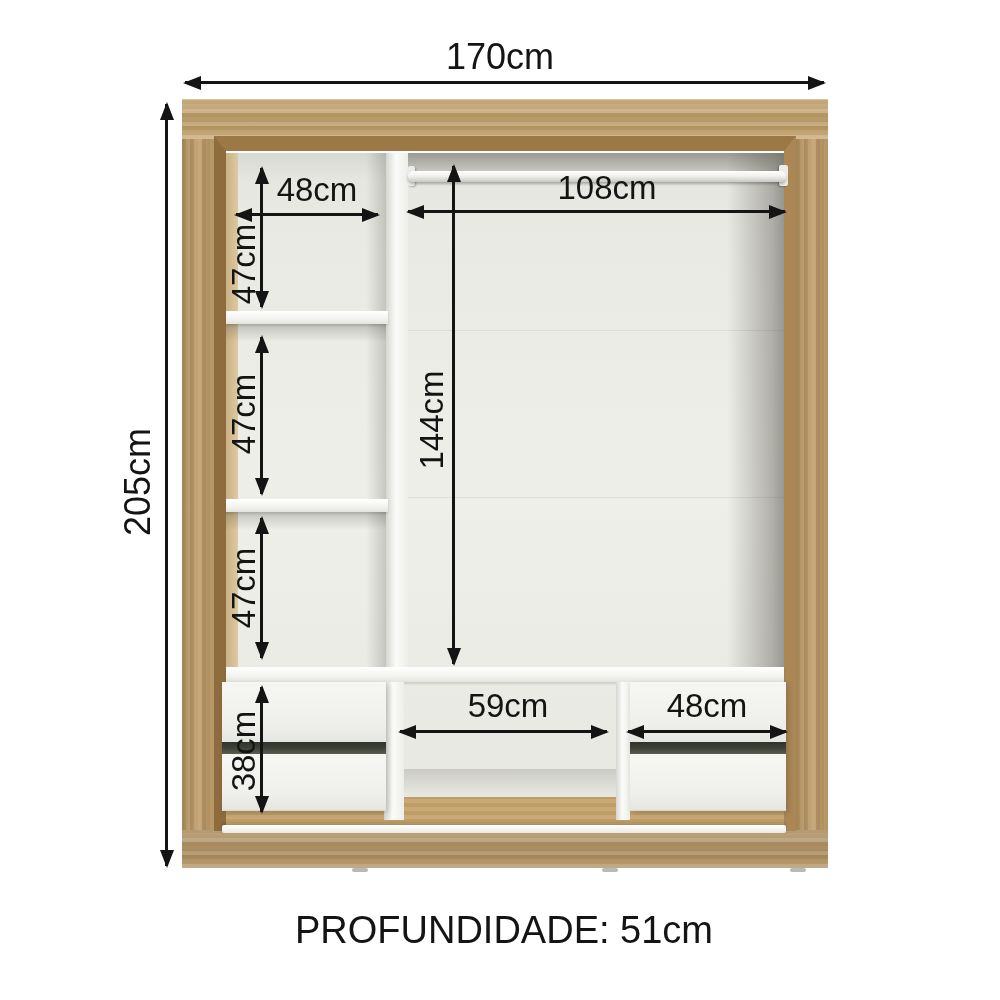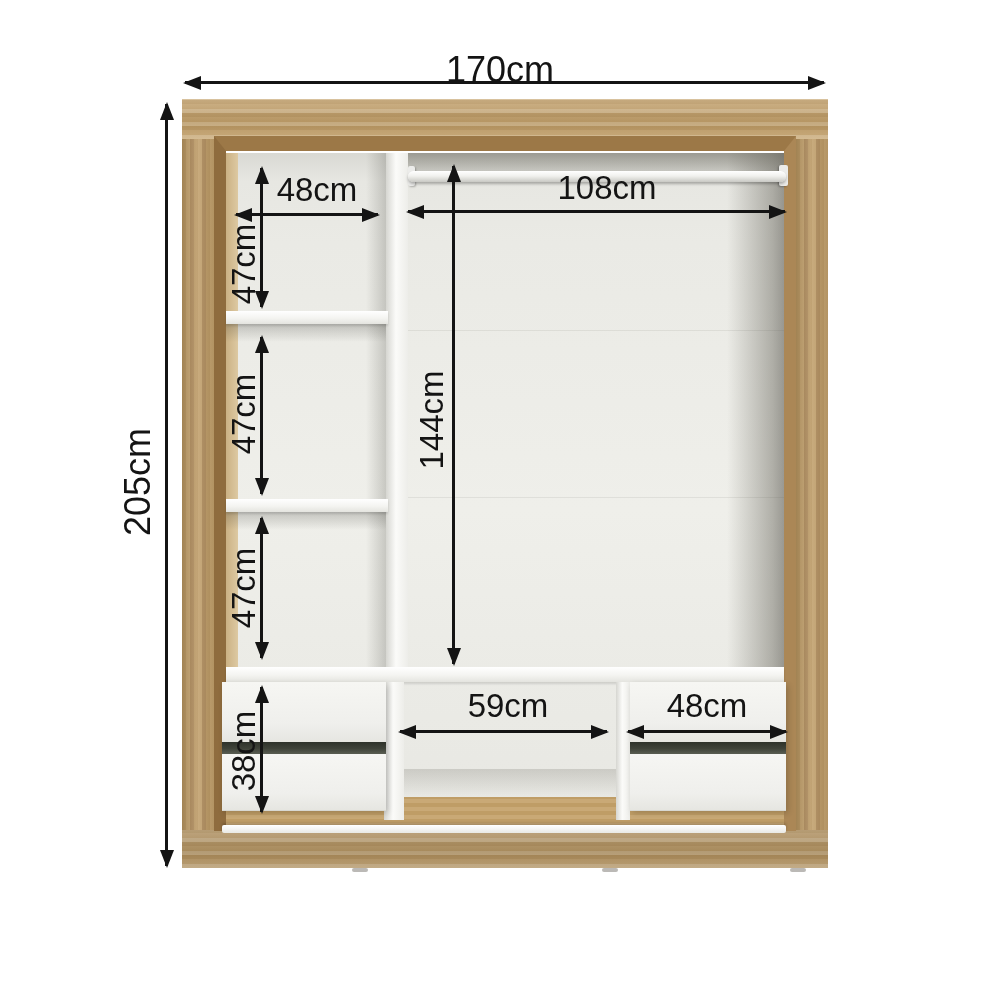--- a/index.html
+++ b/index.html
@@ -148,25 +148,26 @@
   <div class="dim-line-h" style="left:236px;top:213px;width:142px;"></div>
   <div class="dim-line-v" style="left:260px;top:168px;height:139px;"></div>
   <div class="dim-line-v" style="left:260px;top:337px;height:157px;"></div>
   <div class="dim-line-v" style="left:260px;top:518px;height:140px;"></div>
   <div class="dim-line-h" style="left:408px;top:210px;width:377px;"></div>
   <div class="dim-line-v" style="left:452px;top:166px;height:498px;"></div>
   <div class="dim-line-v" style="left:260px;top:687px;height:125px;"></div>
   <div class="dim-line-h" style="left:400px;top:730px;width:207px;"></div>
   <div class="dim-line-h" style="left:628px;top:730px;width:158px;"></div>
 
-  <div class="dim-label big" style="left:500px;top:57px;margin-top:13px;">170cm</div>
+  <div class="dim-label big" style="left:500px;top:57px;">170cm</div>
   <div class="dim-label big rot" style="left:138px;top:482px;">205cm</div>
   <div class="dim-label" style="left:317px;top:189px;">48cm</div>
   <div class="dim-label rot" style="left:243px;top:264px;">47cm</div>
   <div class="dim-label rot" style="left:243px;top:414px;">47cm</div>
   <div class="dim-label rot" style="left:243px;top:588px;">47cm</div>
   <div class="dim-label" style="left:607px;top:187px;text-align:right;">108cm</div>
   <div class="dim-label rot" style="left:431px;top:420px;">144cm</div>
   <div class="dim-label rot" style="left:243px;top:751px;">38cm</div>
   <div class="dim-label" style="left:508px;top:705px;">59cm</div>
   <div class="dim-label" style="left:707px;top:705px;">48cm</div>
 
+  <div class="dim-label depth" style="left:504px;top:930px;">PROFUNDIDADE: 51cm</div>
 </div>
 
 </body></html>

